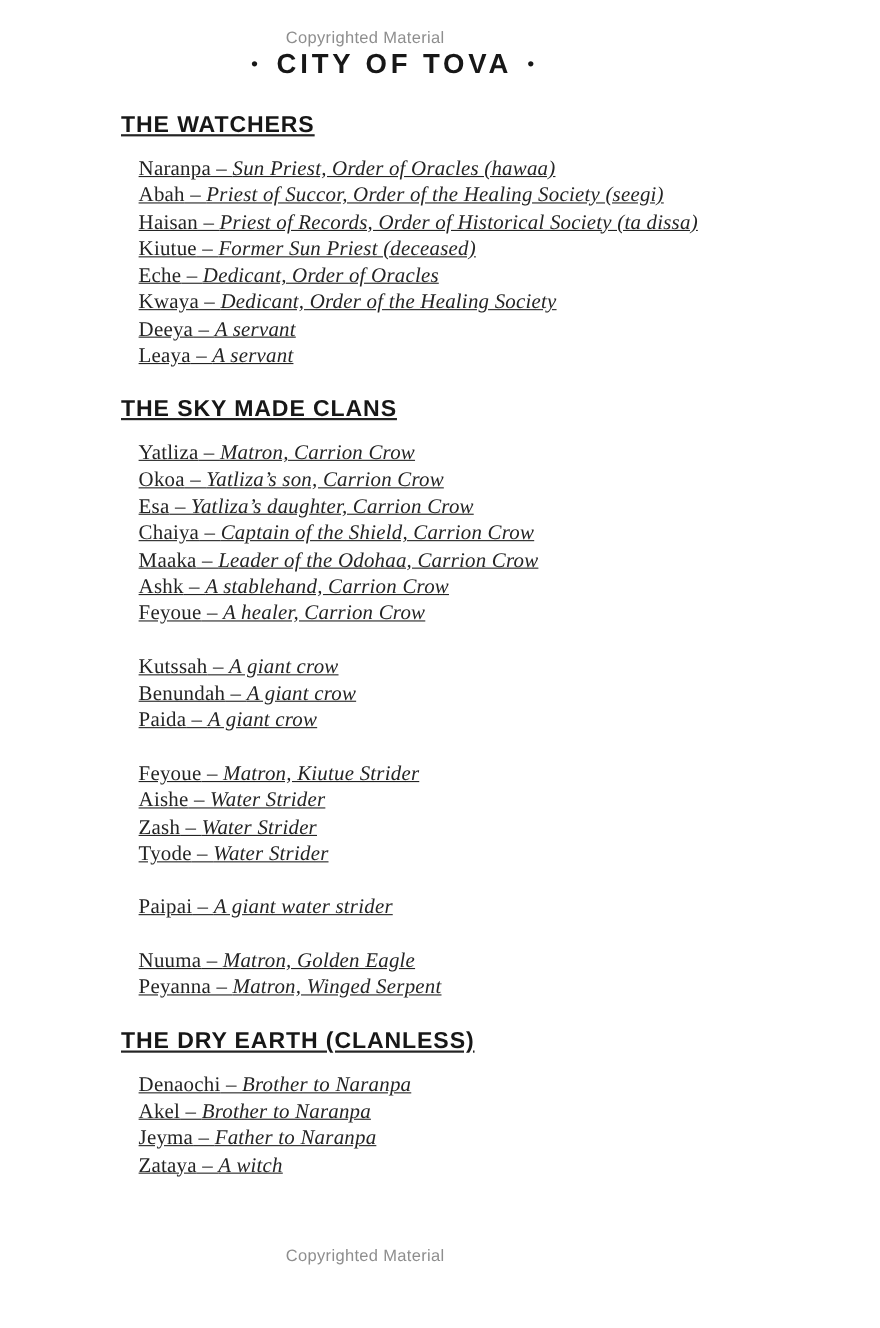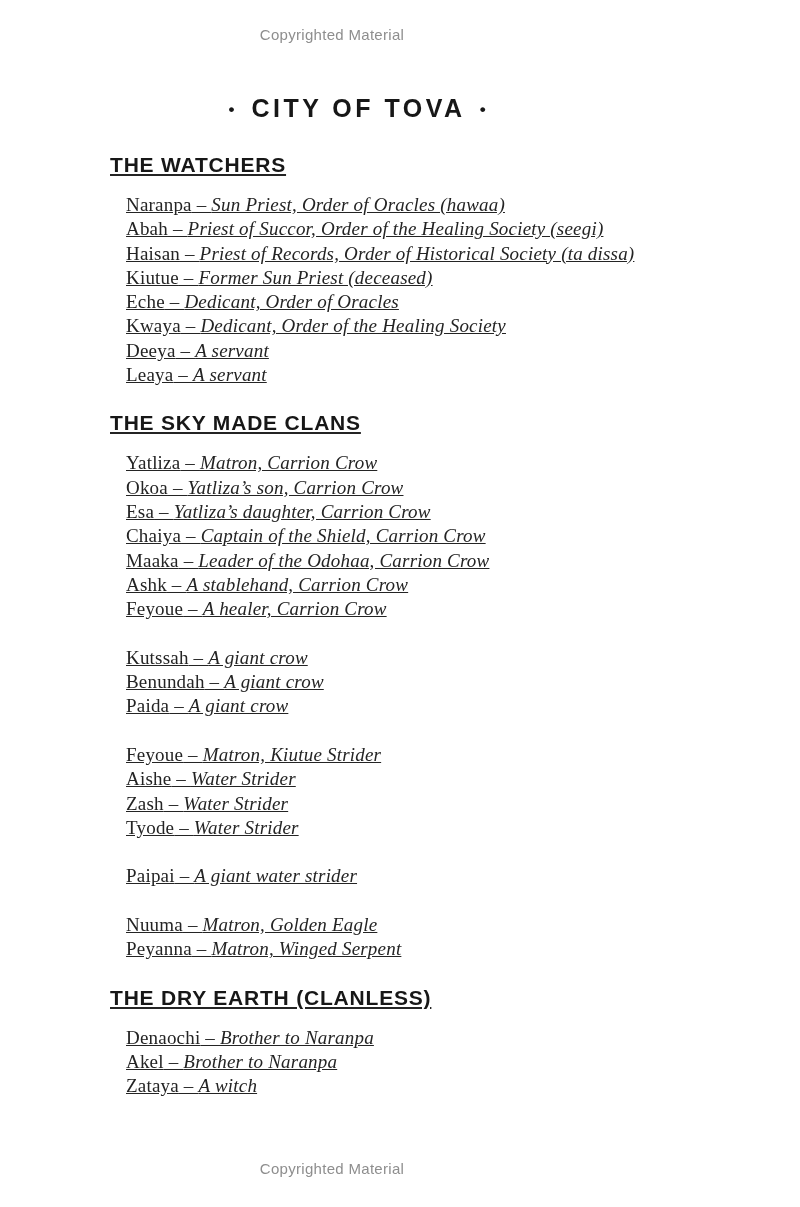--- a/index.html
+++ b/index.html
@@ -34,21 +34,20 @@
   .notice-top{
     padding-top:27px;
     padding-right:76px;
   }
   .notice-bottom{
     margin-top:62px;
     padding-right:76px;
     padding-bottom:24px;
   }
   .title-row{
-    margin-top:50px;
     text-align:center;
     padding-right:26px;
     font-family:"Liberation Sans", sans-serif;
     font-weight:700;
     font-size:25px;
     line-height:30px;
     color:var(--heading);
     letter-spacing:3.5px;
     white-space:nowrap;
   }
@@ -176,20 +175,21 @@
   </div>
 
   <div class="section section-2">
     <div class="sec-head">THE DRY EARTH (CLANLESS)</div>
     <div>
   <div class="group">
   <div class="entry"><span class="name">Denaochi</span><span class="sep"> – </span><span class="desc">Brother to Naranpa</span></div>
 
   <div class="entry"><span class="name">Akel</span><span class="sep"> – </span><span class="desc">Brother to Naranpa</span></div>
 
+  <div class="entry"><span class="name">Jeyma</span><span class="sep"> – </span><span class="desc">Father to Naranpa</span></div>
 
   <div class="entry"><span class="name">Zataya</span><span class="sep"> – </span><span class="desc">A witch</span></div>
 </div>
 </div>
   </div>
 </div>
 
   <div class="notice notice-bottom">Copyrighted Material</div>
 
 </div>

